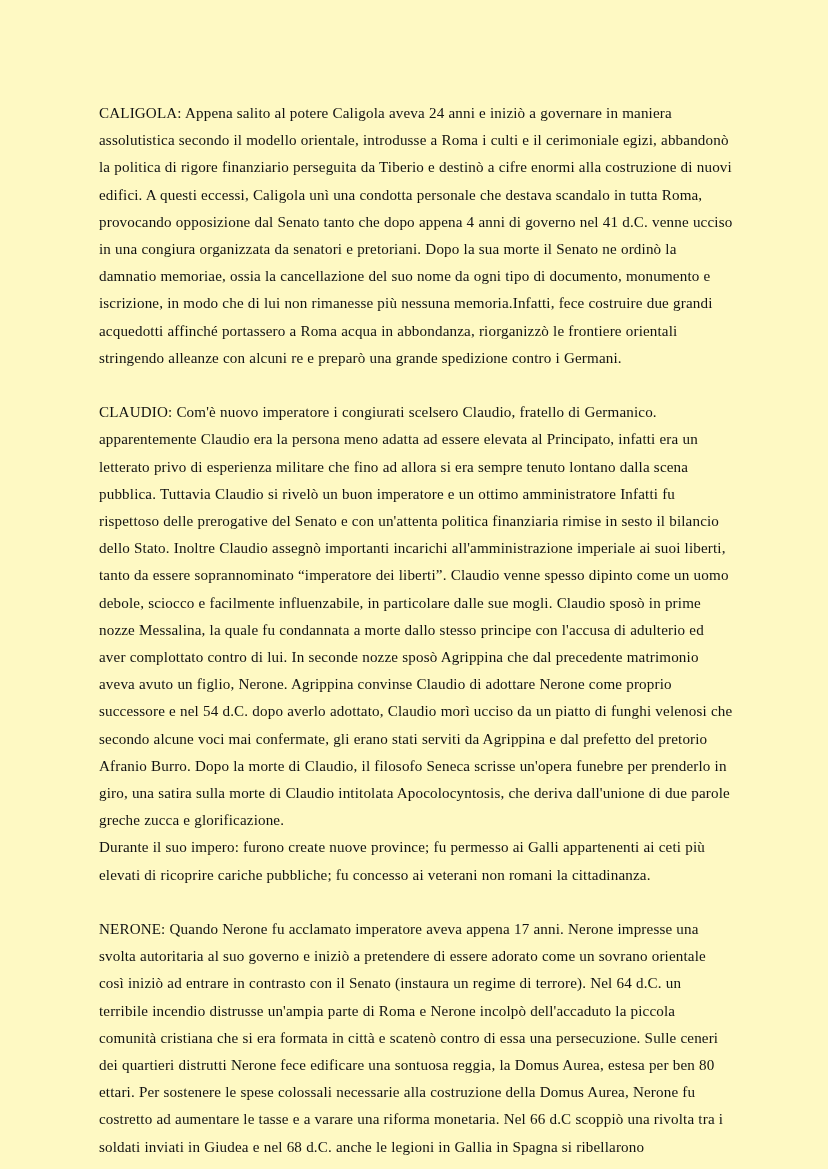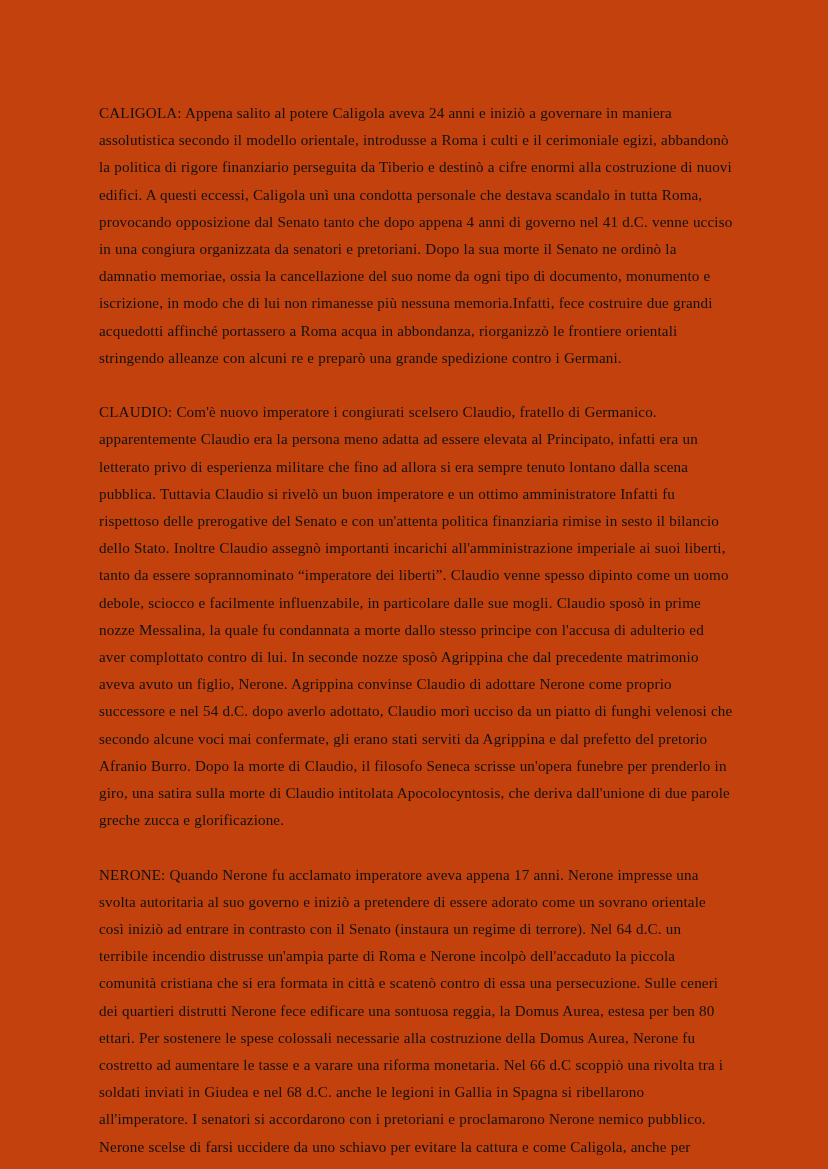--- a/index.html
+++ b/index.html
@@ -12,21 +12,21 @@
     height: 1169px;
     overflow: hidden;
     font-family: "Liberation Serif", "DejaVu Serif", serif;
     color: #000000;
     -webkit-font-smoothing: antialiased;
   }
   #page {
     position: relative;
     width: 828px;
     height: 1169px;
-    background: #c2410c;
+    background: #fef9c3;
     box-sizing: border-box;
   }
   #text-column {
     position: absolute;
     left: 99px;
     top: 100px;
     width: 634px;
   }
   .para {
     margin: 0;
@@ -46,19 +46,20 @@
 
 <div id="page">
   <div id="text-column">
 
     <p class="para">CALIGOLA: Appena salito al potere Caligola aveva 24 anni e iniziò a governare in maniera assolutistica secondo il modello orientale, introdusse a Roma i culti e il cerimoniale egizi, abbandonò la politica di rigore finanziario perseguita da Tiberio e destinò a cifre enormi alla costruzione di nuovi edifici. A questi eccessi, Caligola unì una condotta personale che destava scandalo in tutta Roma, provocando opposizione dal Senato tanto che dopo appena 4 anni di governo nel 41 d.C. venne ucciso in una congiura organizzata da senatori e pretoriani. Dopo la sua morte il Senato ne ordinò la damnatio memoriae, ossia la cancellazione del suo nome da ogni tipo di documento, monumento e iscrizione, in modo che di lui non rimanesse più nessuna memoria.Infatti, fece costruire due grandi acquedotti affinché portassero a Roma acqua in abbondanza, riorganizzò le frontiere orientali stringendo alleanze con alcuni re e preparò una grande spedizione contro i Germani.</p>
 
     <div class="para-gap"></div>
 
     <p class="para">CLAUDIO: Com'è nuovo imperatore i congiurati scelsero Claudio, fratello di Germanico. apparentemente Claudio era la persona meno adatta ad essere elevata al Principato, infatti era un letterato privo di esperienza militare che fino ad allora si era sempre tenuto lontano dalla scena pubblica. Tuttavia Claudio si rivelò un buon imperatore e un ottimo amministratore Infatti fu rispettoso delle prerogative del Senato e con un'attenta politica finanziaria rimise in sesto il bilancio dello Stato. Inoltre Claudio assegnò importanti incarichi all'amministrazione imperiale ai suoi liberti, tanto da essere soprannominato “imperatore dei liberti”. Claudio venne spesso dipinto come un uomo debole, sciocco e facilmente influenzabile, in particolare dalle sue mogli. Claudio sposò in prime nozze Messalina, la quale fu condannata a morte dallo stesso principe con l'accusa di adulterio ed aver complottato contro di lui. In seconde nozze sposò Agrippina che dal precedente matrimonio aveva avuto un figlio, Nerone. Agrippina convinse Claudio di adottare Nerone come proprio successore e nel 54 d.C. dopo averlo adottato, Claudio morì ucciso da un piatto di funghi velenosi che secondo alcune voci mai confermate, gli erano stati serviti da Agrippina e dal prefetto del pretorio Afranio Burro. Dopo la morte di Claudio, il filosofo Seneca scrisse un'opera funebre per prenderlo in giro, una satira sulla morte di Claudio intitolata Apocolocyntosis, che deriva dall'unione di due parole greche zucca e glorificazione.</p>
 
+    <p class="para">Durante il suo impero: furono create nuove province; fu permesso ai Galli appartenenti ai ceti più elevati di ricoprire cariche pubbliche; fu concesso ai veterani non romani la cittadinanza.</p>
 
     <div class="para-gap"></div>
 
     <p class="para">NERONE: Quando Nerone fu acclamato imperatore aveva appena 17 anni. Nerone impresse una svolta autoritaria al suo governo e iniziò a pretendere di essere adorato come un sovrano orientale così iniziò ad entrare in contrasto con il Senato (instaura un regime di terrore). Nel 64 d.C. un terribile incendio distrusse un'ampia parte di Roma e Nerone incolpò dell'accaduto la piccola comunità cristiana che si era formata in città e scatenò contro di essa una persecuzione. Sulle ceneri dei quartieri distrutti Nerone fece edificare una sontuosa reggia, la Domus Aurea, estesa per ben 80 ettari. Per sostenere le spese colossali necessarie alla costruzione della Domus Aurea, Nerone fu costretto ad aumentare le tasse e a varare una riforma monetaria. Nel 66 d.C scoppiò una rivolta tra i soldati inviati in Giudea e nel 68 d.C. anche le legioni in Gallia in Spagna si ribellarono all'imperatore. I senatori si accordarono con i pretoriani e proclamarono Nerone nemico pubblico. Nerone scelse di farsi uccidere da uno schiavo per evitare la cattura e come Caligola, anche per Nerone, il Senato ordinò la damnatio memoriae. Con la morte di Nerone terminò la dinastia Giulio-Claudia.</p>
 
   </div>
 </div>
 
 </body></html>

